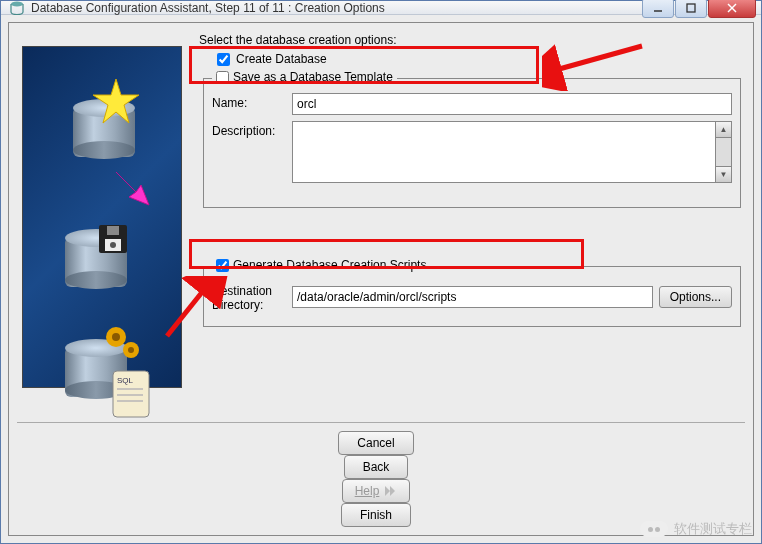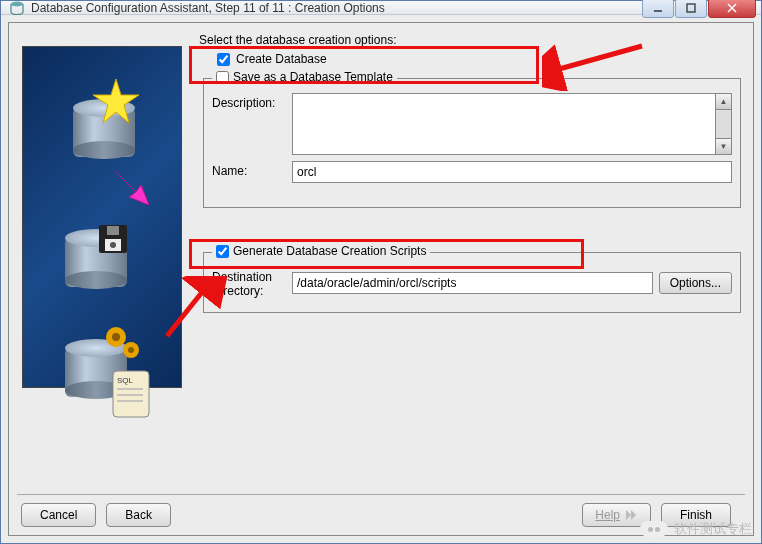--- a/index.html
+++ b/index.html
@@ -37,26 +37,26 @@
     .fieldset-legend input { margin-right: 4px; }
     
     .field-row { display: flex; align-items: flex-start; margin: 6px 0; }
     .field-label { width: 80px; padding-top: 3px; }
     .field-input { flex: 1; height: 22px; border: 1px solid #888; background: #fff; padding: 2px 4px; font-family: inherit; font-size: 12px; }
     .field-textarea { flex: 1; height: 62px; border: 1px solid #888; background: #fff; padding: 2px 4px; font-family: inherit; font-size: 12px; resize: none; }
     .scroll-stub { width: 16px; height: 62px; background: #ddd; border: 1px solid #888; border-left: none; display: flex; flex-direction: column; justify-content: space-between; }
     .scroll-btn { height: 16px; background: linear-gradient(#f4f4f4, #ccc); border-bottom: 1px solid #888; display:flex; align-items:center; justify-content:center; font-size:8px; color:#555;}
     .scroll-btn.b { border-top: 1px solid #888; border-bottom:none; }
     
-    .fieldset.gen { margin-top: 44px; }
+    .fieldset.gen { margin-top: 58px; }
     .fieldset.gen .field-row { align-items: center; }
     
     .browse-btn { height: 22px; padding: 0 10px; margin-left: 6px; border: 1px solid #888; background: linear-gradient(#f4f4f4, #d8d8d8); border-radius: 3px; cursor: pointer; font-size: 12px; }
     
-    .button-row { display: flex; align-items: center; padding: 8px 4px 0 4px; border-top: 1px solid #aaa; margin-top: auto; }
+    .button-row { display: flex; align-items: center; padding: 8px 4px 0 4px; border-top: 1px solid #aaa; margin-top: auto; flex-direction: column; }
     .dlg-btn { height: 24px; padding: 0 18px; border: 1px solid #888; background: linear-gradient(#f8f8f8, #dadada); border-radius: 4px; cursor: pointer; font-size: 12px; margin-right: 10px; }
     .dlg-btn.nav { display: inline-flex; align-items: center; gap: 6px; padding: 0 12px; text-decoration: underline; }
     .spacer { flex: 1; }
     
     
     .ann-box { position: absolute; border: 3px solid #e81010; pointer-events: none; }
     .ann-arrow { position: absolute; pointer-events: none; }
     
     .watermark { position: absolute; right: 10px; bottom: 6px; color: #bbb; font-size: 13px; display: flex; align-items: center; gap: 6px; pointer-events: none; }
     .wm-icon { width: 28px; height: 16px; background: #eee; border-radius: 10px; display:flex; align-items:center; justify-content:center; gap:2px;}
@@ -146,30 +146,30 @@
           <input type="checkbox" checked="" style="">
           <span>Create Database</span>
         </div>
 
         <div class="fieldset" style="min-height:130px;">
           <div class="fieldset-legend">
             <input type="checkbox" style="">
             <span>Save as a Database Template</span>
           </div>
           <div class="field-row">
+            <div class="field-label">Name:</div>
+            <input class="field-input" value="orcl" style="">
+          </div>
+          <div class="field-row">
             <div class="field-label">Description:</div>
             <textarea class="field-textarea" style=""></textarea>
             <div class="scroll-stub">
               <div class="scroll-btn">▲</div>
               <div class="scroll-btn b">▼</div>
             </div>
-          </div>
-          <div class="field-row">
-            <div class="field-label">Name:</div>
-            <input class="field-input" value="orcl" style="">
           </div>
         </div>
 
         <div class="fieldset gen">
           <div class="fieldset-legend">
             <input type="checkbox" checked="" style="">
             <span>Generate Database Creation Scripts</span>
           </div>
           <div class="field-row">
             <div class="field-label">Destination Directory:</div>

